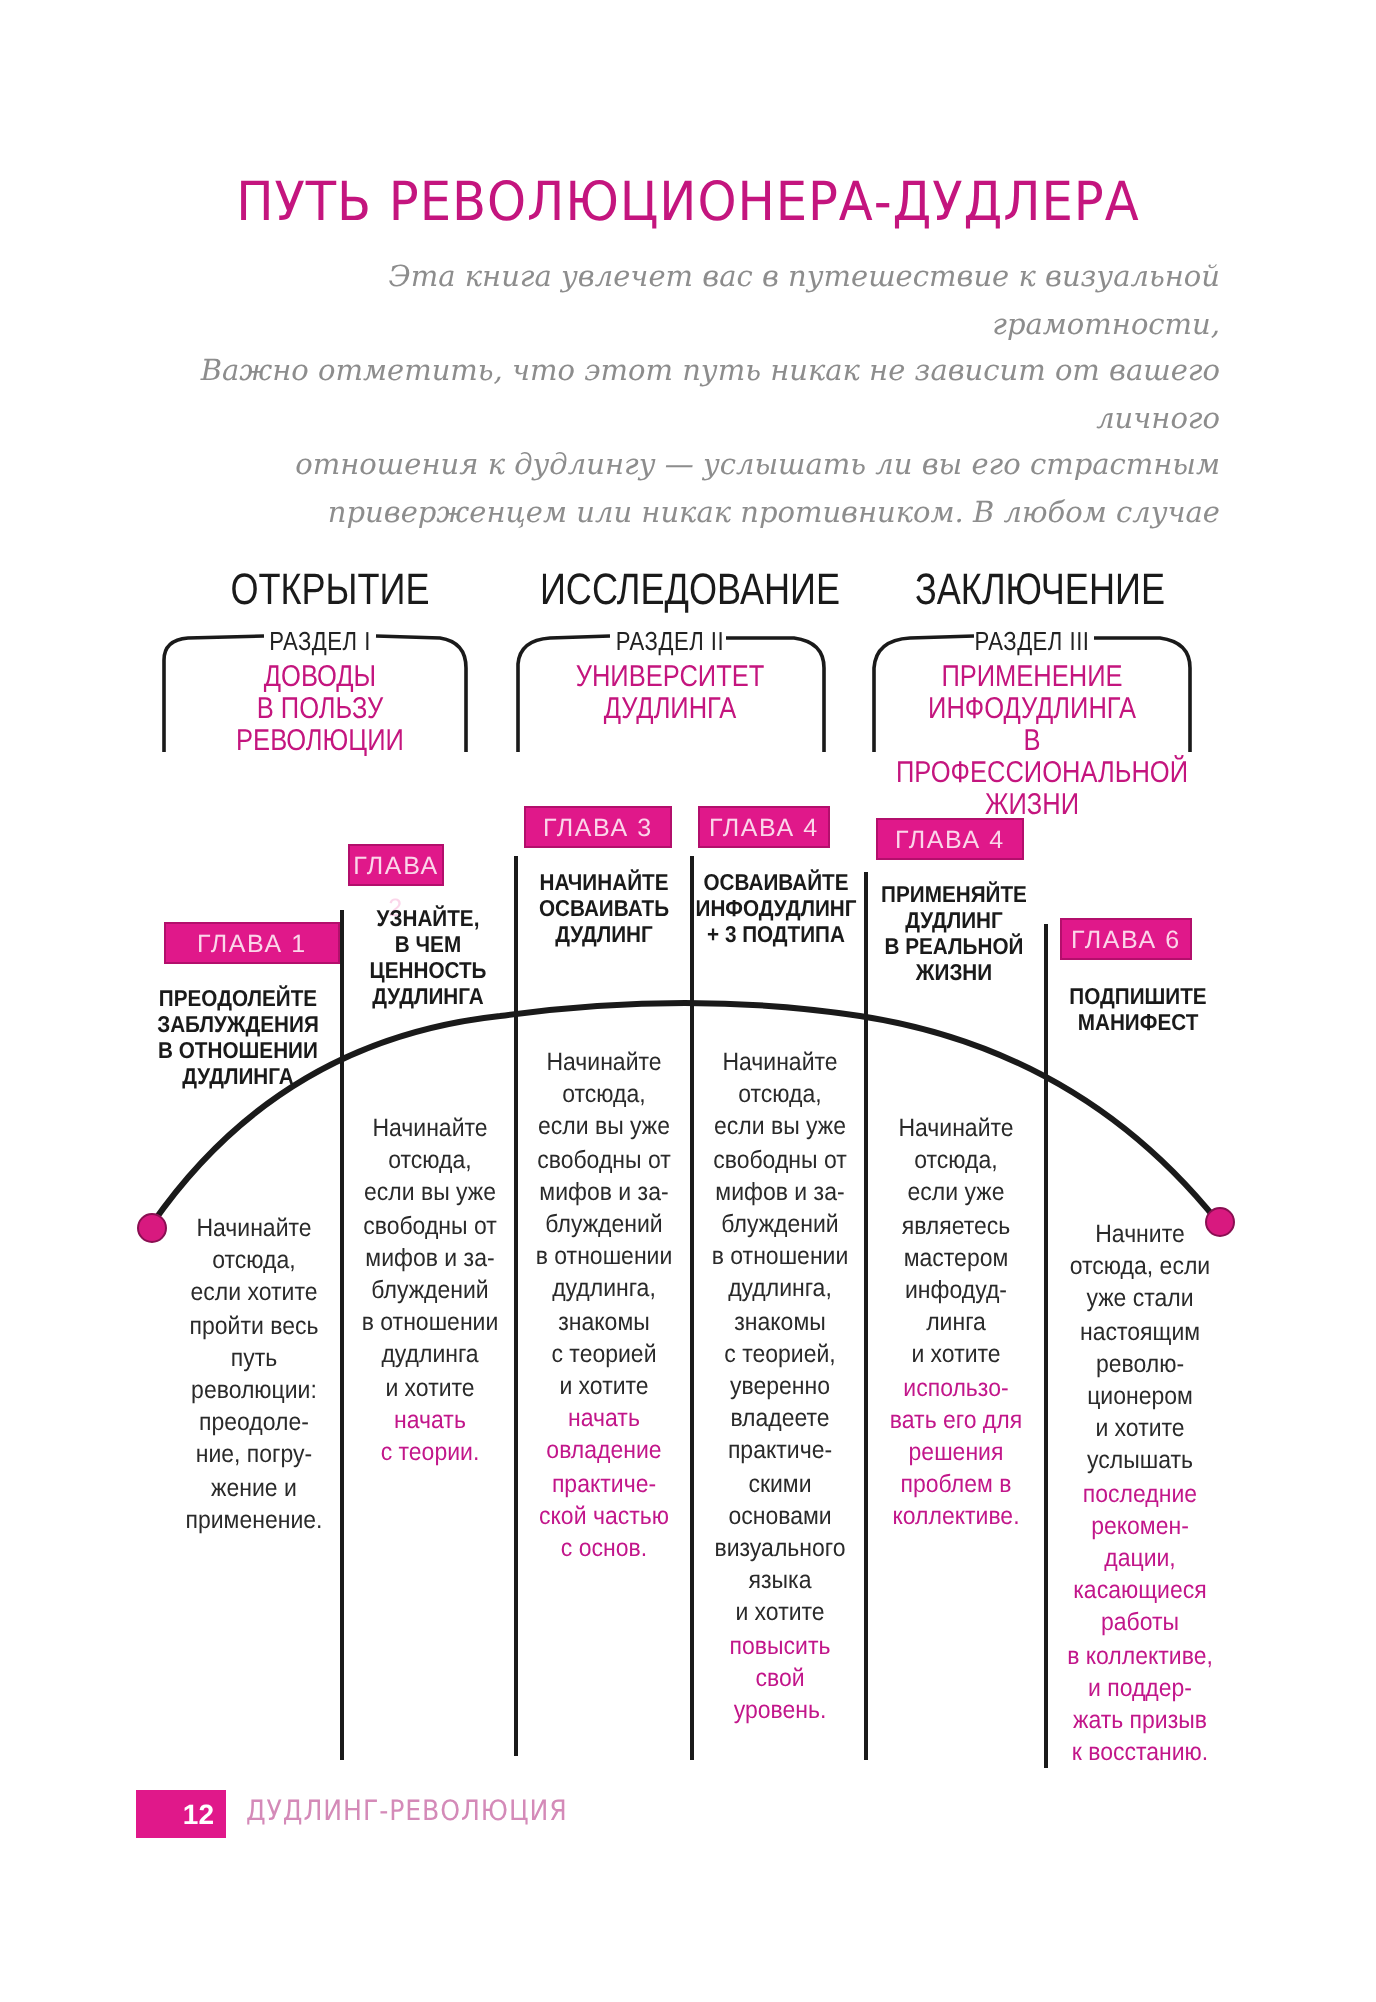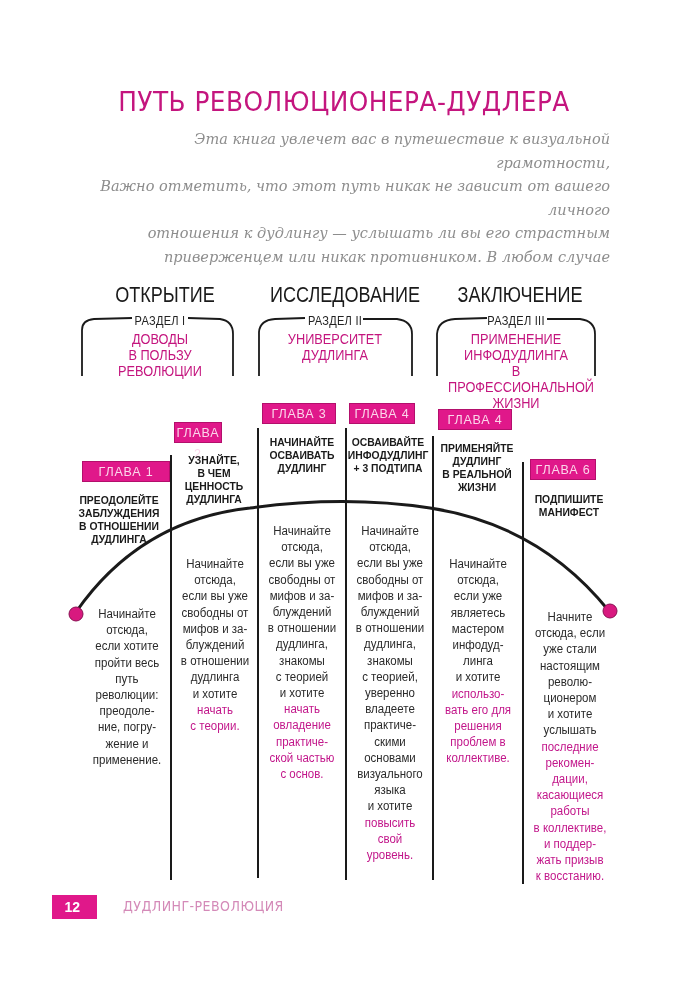--- a/index.html
+++ b/index.html
@@ -46,23 +46,23 @@
 
   .col-text {
     position: absolute; font-size: 12.5px; line-height: 16.2px; text-align: center;
     color: #2a2a2a; transform: scaleX(0.92);
   }
   .col-text .hl { color: #c2168a; }
 
   .arc { position: absolute; left: 0; top: 0; width: 688px; height: 1001px; pointer-events: none; }
 
   .footer-badge {
-    position: absolute; left: 52px; top: 895px; width: 45px; height: 24px;
+    position: absolute; left: 68px; top: 895px; width: 45px; height: 24px;
     background: #e0188a; color: #fff; font-weight: bold; font-size: 14px;
-    text-align: right; padding-right: 17px; line-height: 24px;
+    text-align: right; padding-right: 6px; line-height: 24px;
   }
   .footer-text {
     position: absolute; left: 123px; top: 898px; font-size: 14px; color: #d48ab8;
     letter-spacing: 0.5px; font-family: "DejaVu Sans", sans-serif; transform: scaleX(0.9);
     transform-origin: left;
   }
 </style>
 </head>
 <body>
 

